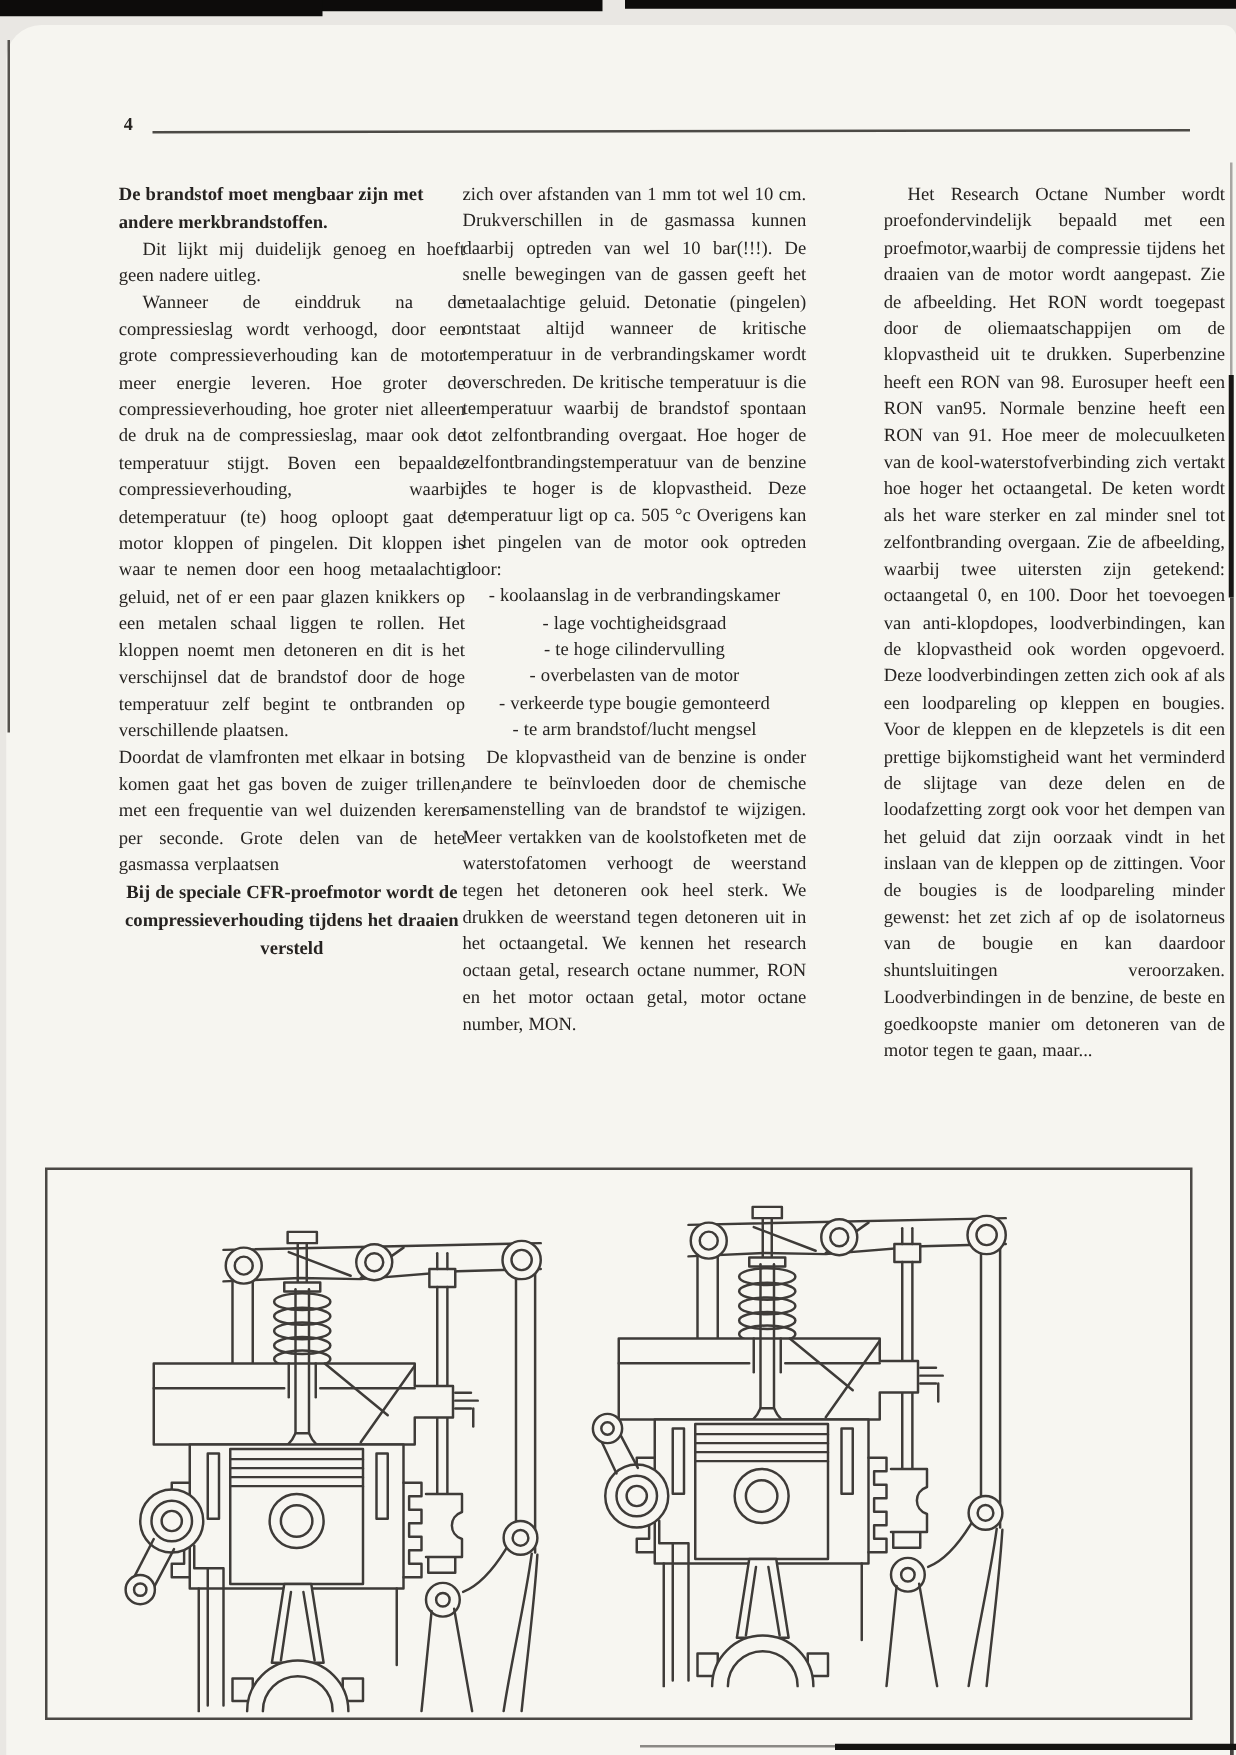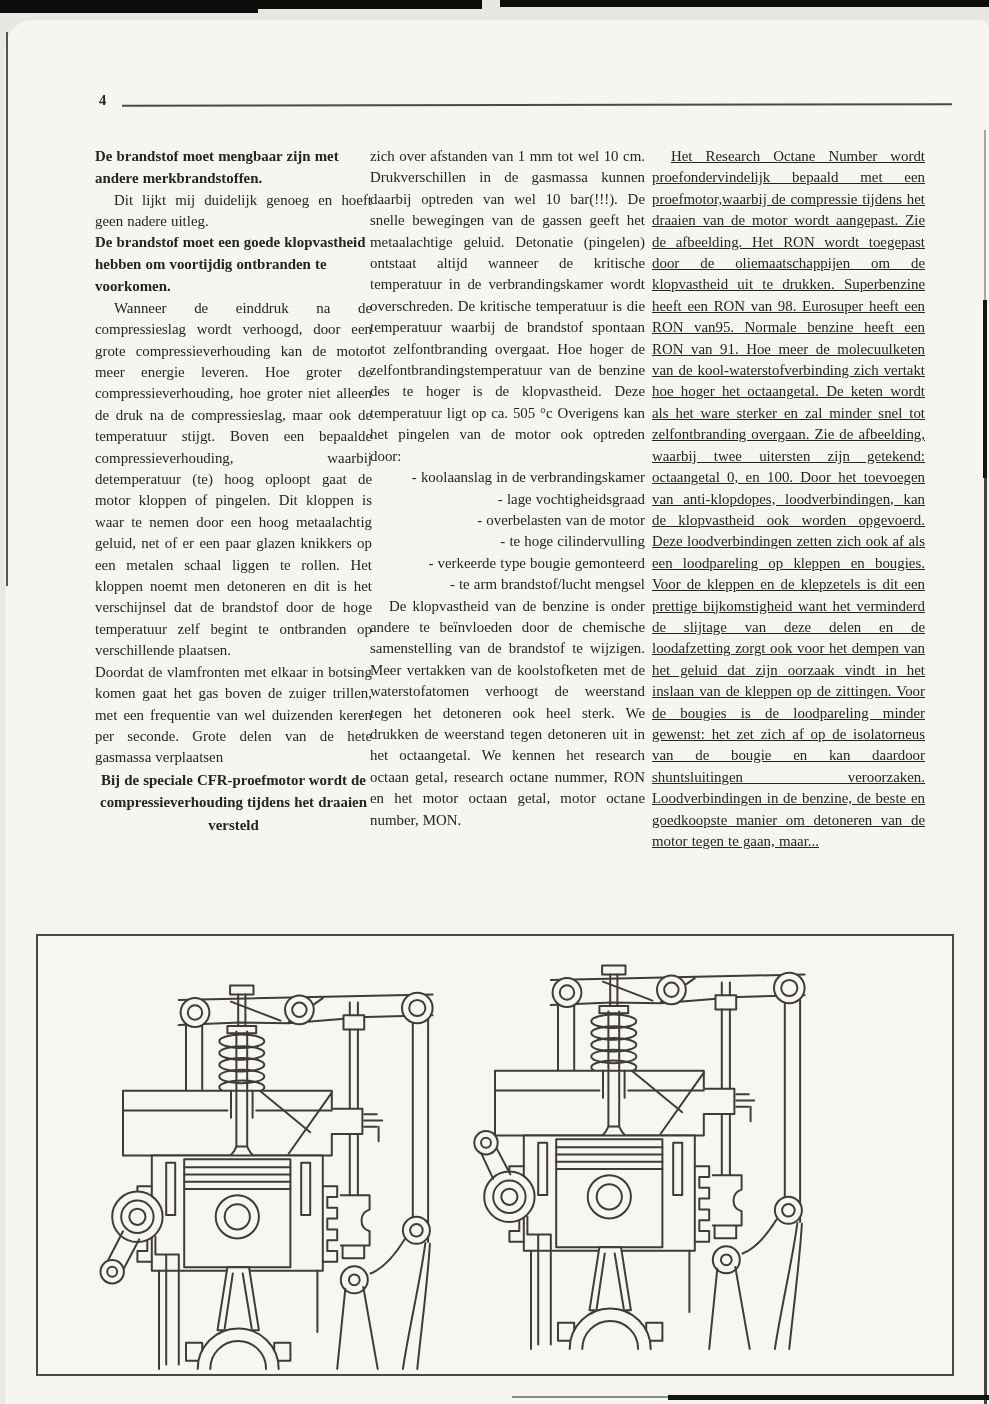--- a/index.html
+++ b/index.html
@@ -31,28 +31,28 @@
     position:absolute;left:122px;top:104px;width:830px;height:1.6px;background:#4c4a46;
     transform:rotate(-0.12deg);
   }
 
   .col{
     position:absolute;top:146px;font-size:14.9px;line-height:21.4px;
     text-align:justify;color:#262321;word-spacing:0.4px;
   }
   .col1{left:95px;width:277px;}
   .col2{left:370px;width:275px;}
-  .col3{left:652px;width:273px;text-decoration:underline;}
+  .col3{left:707px;width:273px;}
   .col p{margin:0;}
   .indent{text-indent:19px;}
   .head{
     font-weight:bold;text-align:left;line-height:21.8px;margin:15px 0 4px 0;
   }
   .head.first{margin-top:0;}
-  .list-line{text-align:right;}
+  .list-line{text-align:center;}
   .after-list{margin-top:21px;}
   .caption{
     font-weight:bold;text-align:center;line-height:22.4px;margin-top:34px;
   }
 
   .figure{
     position:absolute;left:36px;top:934px;width:918px;height:442px;
     border:2px solid #4b4845;background:#f7f6f1;box-sizing:border-box;
   }
   .figure svg{display:block;}
@@ -71,32 +71,31 @@
 <div class="edge-r3"></div>
 <div class="bot1"></div>
 <div class="bot2"></div>
 
 <div class="page-number">4</div>
 <div class="rule"></div>
 
 <div class="col col1">
   <p class="head first">De brandstof moet mengbaar zijn met andere merkbrandstoffen.</p>
   <p class="indent">Dit lijkt mij duidelijk genoeg en hoeft geen nadere uitleg.</p>
-  <p class="head">De brandstof moet een goede klopvastheid hebben om voortijdig ontbranden te voorkomen.</p>
   <p class="indent">Wanneer de einddruk na de compressieslag wordt verhoogd, door een grote compressieverhouding kan de motor meer energie leveren. Hoe groter de compressieverhouding, hoe groter niet alleen de druk na de compressieslag, maar ook de temperatuur stijgt. Boven een bepaalde compressieverhouding, waarbij detemperatuur (te) hoog oploopt gaat de motor kloppen of pingelen. Dit kloppen is waar te nemen door een hoog metaalachtig geluid, net of er een paar glazen knikkers op een metalen schaal liggen te rollen. Het kloppen noemt men detoneren en dit is het verschijnsel dat de brandstof door de hoge temperatuur zelf begint te ontbranden op verschillende plaatsen.</p>
   <p>Doordat de vlamfronten met elkaar in botsing komen gaat het gas boven de zuiger trillen, met een frequentie van wel duizenden keren per seconde. Grote delen van de hete gasmassa verplaatsen</p>
   <p class="caption">Bij de speciale CFR-proefmotor wordt de compressieverhouding tijdens het draaien versteld</p>
 </div>
 
 <div class="col col2">
   <p>zich over afstanden van 1 mm tot wel 10 cm. Drukverschillen in de gasmassa kunnen daarbij optreden van wel 10 bar(!!!). De snelle bewegingen van de gassen geeft het metaalachtige geluid. Detonatie (pingelen) ontstaat altijd wanneer de kritische temperatuur in de verbrandingskamer wordt overschreden. De kritische temperatuur is die temperatuur waarbij de brandstof spontaan tot zelfontbranding overgaat. Hoe hoger de zelfontbrandingstemperatuur van de benzine des te hoger is de klopvastheid. Deze temperatuur ligt op ca. 505 °c Overigens kan het pingelen van de motor ook optreden door:</p>
   <p class="list-line">- koolaanslag in de verbrandingskamer</p>
   <p class="list-line">- lage vochtigheidsgraad</p>
+  <p class="list-line">- te hoge cilindervulling</p>
   <p class="list-line">- overbelasten van de motor</p>
-  <p class="list-line">- te hoge cilindervulling</p>
   <p class="list-line">- verkeerde type bougie gemonteerd</p>
   <p class="list-line">- te arm brandstof/lucht mengsel</p>
   <p class="indent after-list">De klopvastheid van de benzine is onder andere te beïnvloeden door de chemische samenstelling van de brandstof te wijzigen. Meer vertakken van de koolstofketen met de waterstofatomen verhoogt de weerstand tegen het detoneren ook heel sterk. We drukken de weerstand tegen detoneren uit in het octaangetal. We kennen het research octaan getal, research octane nummer, RON en het motor octaan getal, motor octane number, MON.</p>
 </div>
 
 <div class="col col3">
   <p class="indent">Het Research Octane Number wordt proefondervindelijk bepaald met een proefmotor,waarbij de compressie tijdens het draaien van de motor wordt aangepast. Zie de afbeelding. Het RON wordt toegepast door de oliemaatschappijen om de klopvastheid uit te drukken. Superbenzine heeft een RON van 98. Eurosuper heeft een RON van95. Normale benzine heeft een RON van 91. Hoe meer de molecuulketen van de kool-waterstofverbinding zich vertakt hoe hoger het octaangetal. De keten wordt als het ware sterker en zal minder snel tot zelfontbranding overgaan. Zie de afbeelding, waarbij twee uitersten zijn getekend: octaangetal 0, en 100. Door het toevoegen van anti-klopdopes, loodverbindingen, kan de klopvastheid ook worden opgevoerd. Deze loodverbindingen zetten zich ook af als een loodpareling op kleppen en bougies. Voor de kleppen en de klepzetels is dit een prettige bijkomstigheid want het verminderd de slijtage van deze delen en de loodafzetting zorgt ook voor het dempen van het geluid dat zijn oorzaak vindt in het inslaan van de kleppen op de zittingen. Voor de bougies is de loodpareling minder gewenst: het zet zich af op de isolatorneus van de bougie en kan daardoor shuntsluitingen veroorzaken. Loodverbindingen in de benzine, de beste en goedkoopste manier om detoneren van de motor tegen te gaan, maar...</p>
 </div>
 
 <div class="figure">

